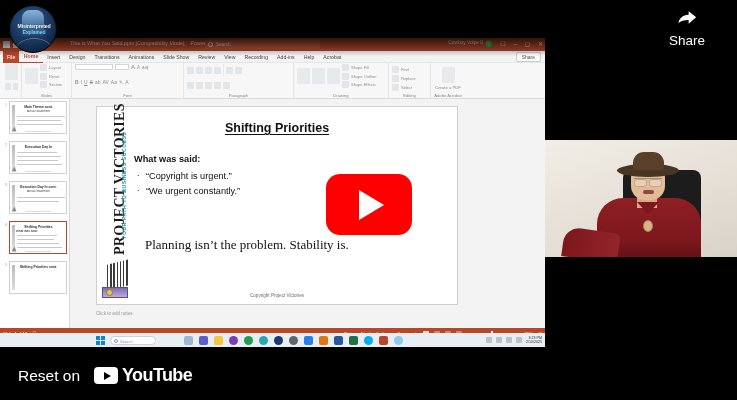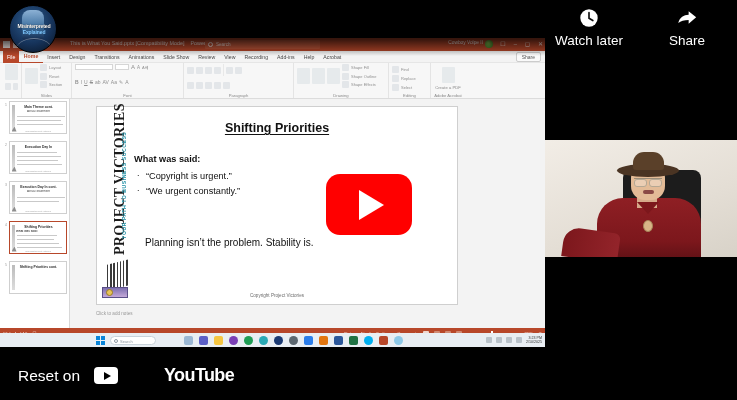--- a/index.html
+++ b/index.html
@@ -62,21 +62,21 @@
 
   
   .yt-watchon {
     position: absolute; left: 18px; bottom: 14px; display: flex; align-items: center;
     z-index: 60; cursor: pointer;
   }
   .yt-watchon .wo-text {
     color: #fff; font-size: 15.5px; font-weight: 500; margin-right: 14px;
     text-shadow: 0 0 3px rgba(0,0,0,.85); white-space: nowrap;
   }
-  .yt-wordmark { display: flex; align-items: center; gap: 42px; }
+  .yt-wordmark { display: flex; align-items: center; }
   .yt-wordmark .ytw-badge {
     width: 24px; height: 17px; background: #fff; border-radius: 4px;
     display: flex; align-items: center; justify-content: center; margin-right: 4px;
   }
   .yt-wordmark .ytw-badge .tri {
     width: 0; height: 0; border-left: 7px solid #000;
     border-top: 4.5px solid transparent; border-bottom: 4.5px solid transparent;
     margin-left: 2px;
   }
   .yt-wordmark .ytw-name {
@@ -227,21 +227,21 @@
   .bullets { position: absolute; left: 39px; top: 62px; width: 300px; }
   .bullets li {
     list-style: none; position: relative; padding-left: 10px;
     font-size: 9.2px; color: #111; line-height: 15px; white-space: nowrap;
   }
   .bullets li:before {
     content: "."; position: absolute; left: 1px; top: -3px; color: #111; font-size: 9px;
   }
   .slide-closing {
     position: absolute; left: 48px; top: 130px;
-    font-size: 10px; color: #111; white-space: nowrap;
+    font-size: 13px; color: #111; white-space: nowrap; font-family: Liberation Serif, serif;
   }
   .slide-copy {
     position: absolute; left: 0; right: 0; bottom: 6px; text-align: center;
     font-size: 4.6px; color: #6d6d6d;
   }
   
   .pv-logo { position: absolute; left: 2px; top: 2px; width: 34px; height: 195px; }
   .pv-main {
     position: absolute; left: -54px; top: 63px; width: 150px;
     transform: rotate(-90deg); transform-origin: center;
@@ -701,29 +701,20 @@
   </div>
 
   <div class="yt-topbar">
     <div class="yt-avatar">
       <div class="av-fig"></div>
       <div class="av-l1">Misinterpreted</div>
       <div class="av-l2">Explained</div>
       <div class="av-arc"></div>
     </div>
 
-    <div class="yt-action" id="watch-later">
-      <span class="ic">
-        <svg width="22" height="22" viewBox="0 0 24 24" aria-hidden="true">
-          <circle cx="12" cy="12" r="9.5" fill="#ffffff"></circle>
-          <path d="M12 6.2v6.1l4.2 2.5" stroke="#0d0d0d" stroke-width="1.8" fill="none" stroke-linecap="round"></path>
-        </svg>
-      </span>
-      <span class="lbl">Watch later</span>
-    </div>
 
     <div class="yt-action" id="share-action">
       <span class="ic">
         <svg width="24" height="22" viewBox="0 0 24 24" aria-hidden="true">
           <path d="M2.5 17.5C4 11 8.5 8.6 13.8 8.4V4.5L22 11.3l-8.2 6.9v-4.1c-5 0-8.6 1.1-11.3 3.4z" fill="#ffffff"></path>
         </svg>
       </span>
       <span class="lbl">Share</span>
     </div>
   </div>

